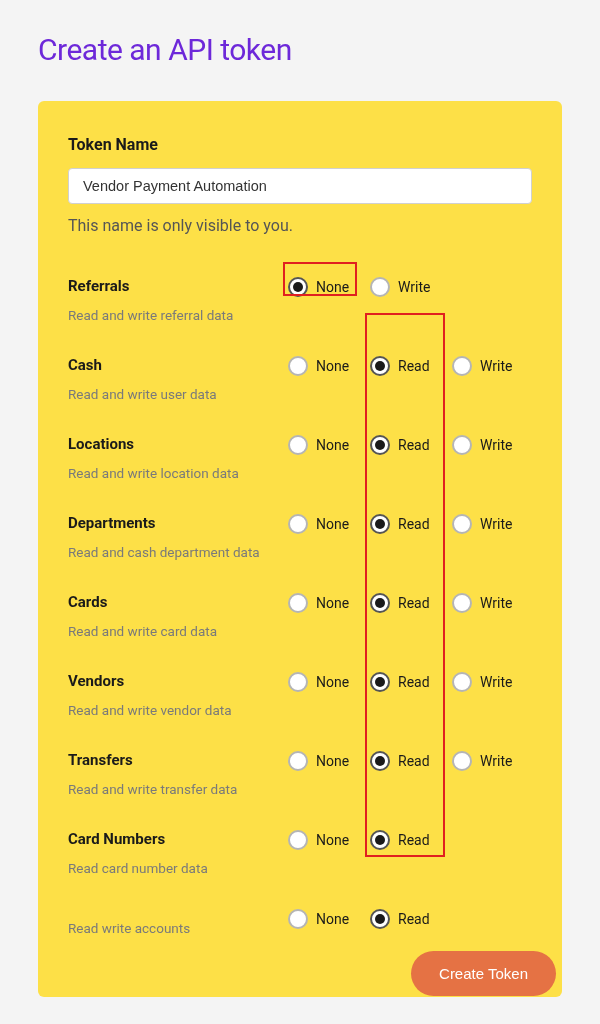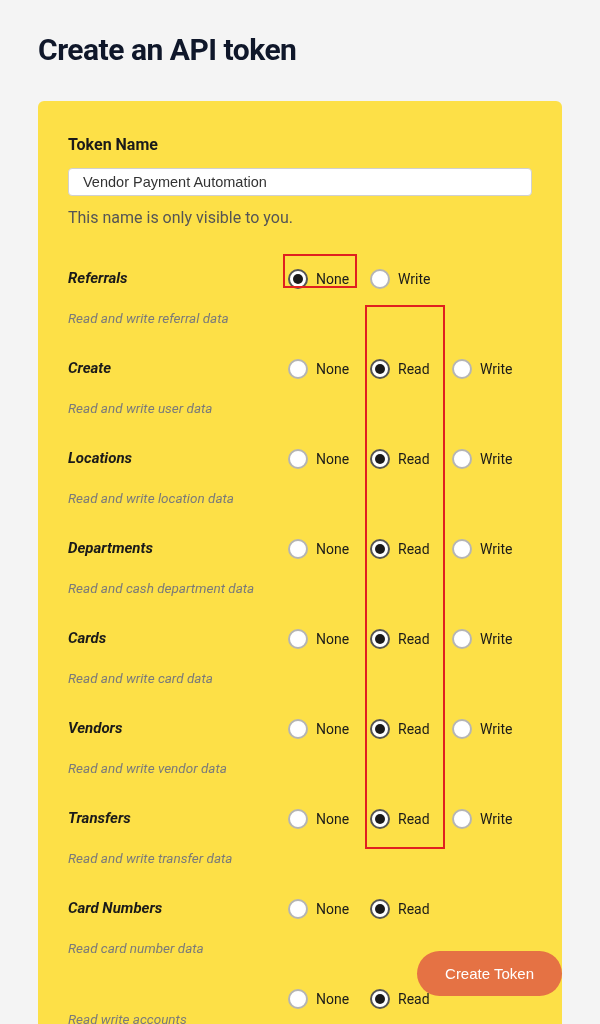--- a/index.html
+++ b/index.html
@@ -6,40 +6,40 @@
   html, body { width: 600px; height: 1024px; }
   body {
     font-family: -apple-system, BlinkMacSystemFont, "Segoe UI", Roboto, Helvetica, Arial, sans-serif;
     background: #f4f4f4;
     color: #1a1a1a;
     padding: 32px 38px 24px 38px;
     position: relative;
   }
   .page-title {
     font-size: 30px;
-    font-weight: 700;
+    font-weight: 400;
     letter-spacing: -0.5px;
     margin-bottom: 34px;
-    color: #0f172a;
+    color: #6d28d9;
   }
   .card {
     background: #fde047;
     border-radius: 6px;
     padding: 34px 30px 36px 30px;
     width: 524px;
   }
   .field-label {
     font-size: 16px;
     font-weight: 700;
     color: #1a1a1a;
     margin-bottom: 14px;
   }
   .text-input {
     width: 100%;
-    height: 28px;
+    height: 36px;
     border: 1px solid #d0d0d0;
     border-radius: 4px;
     padding: 0 14px;
     font-size: 14.5px;
     color: #333;
     background: #fff;
     outline: none;
   }
   .helper {
     font-size: 16px;
@@ -51,32 +51,31 @@
     position: relative;
   }
   .perm-row {
     display: flex;
     align-items: flex-start;
     padding: 8px 0 24px 0;
   }
   .perm-info {
     flex: 0 0 220px;
     padding-right: 8px;
-    font-style: italic;
   }
   .perm-title {
     font-size: 15px;
     font-weight: 700;
     color: #1a1a1a;
     line-height: 1.25;
   }
   .perm-desc {
     font-size: 13.5px;
     color: #7a7a7a;
-    margin-top: 21px;
+    margin-top: 10px;
     line-height: 1.35;
   }
   .perm-options {
     display: flex;
     align-items: center;
     gap: 18px;
     padding-top: 0;
   }
   .radio-opt {
     display: flex;
@@ -109,21 +108,21 @@
     text-align: center;
   }
   
   .hl {
     position: absolute;
     border: 2px solid #e02020;
     pointer-events: none;
   }
   .footer {
     position: absolute;
-    right: 38px;
+    right: 44px;
     bottom: 28px;
   }
   .primary-btn {
     background: #e57244;
     color: #fff;
     border: none;
     border-radius: 999px;
     padding: 14px 28px;
     font-size: 15px;
     font-weight: 500;
@@ -156,21 +155,21 @@
             <span class="radio-label">None</span>
           </div>
           <div class="radio-opt">
             <div class="radio-outer unselected"></div>
             <span class="radio-label">Write</span>
           </div>
         </div>
       </div>
       <div class="perm-row">
         <div class="perm-info">
-          <div class="perm-title">Create</div>
+          <div class="perm-title">Cash</div>
           <div class="perm-desc">Read and write user data</div>
         </div>
         <div class="perm-options">
           <div class="radio-opt">
             <div class="radio-outer unselected"></div>
             <span class="radio-label">None</span>
           </div>
           <div class="radio-opt">
             <div class="radio-outer">
               <div class="radio-inner"></div>

